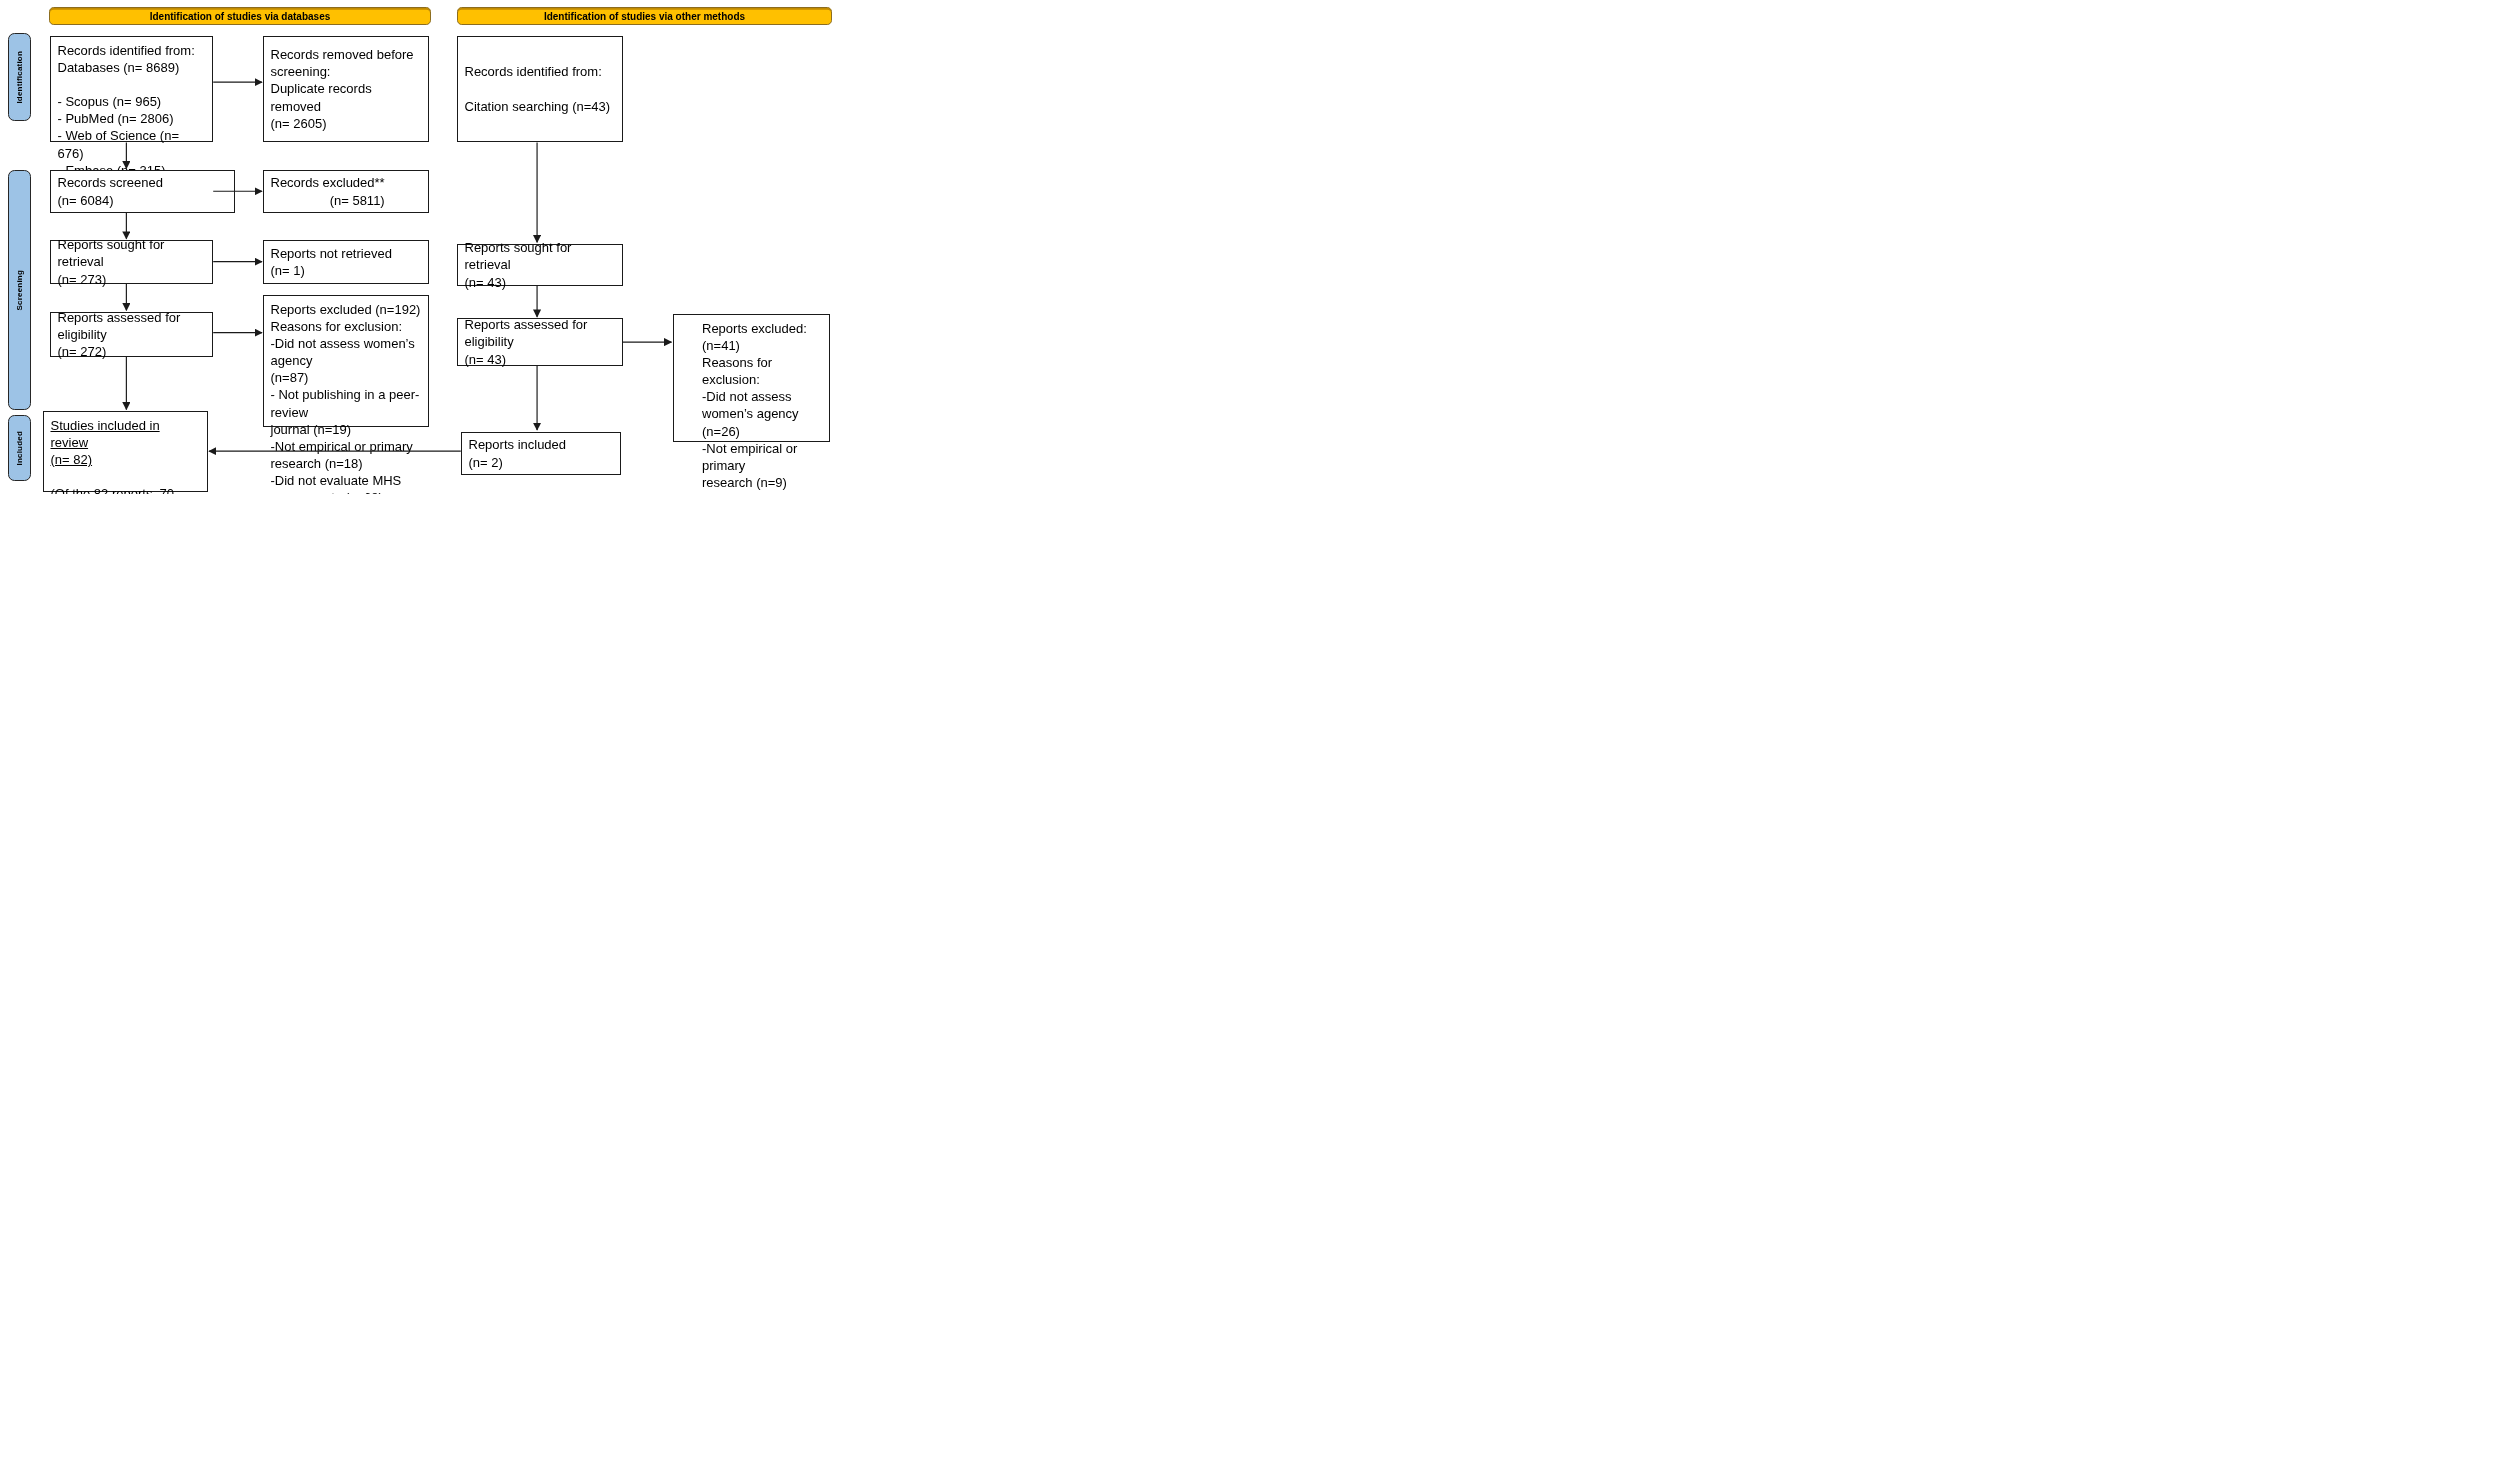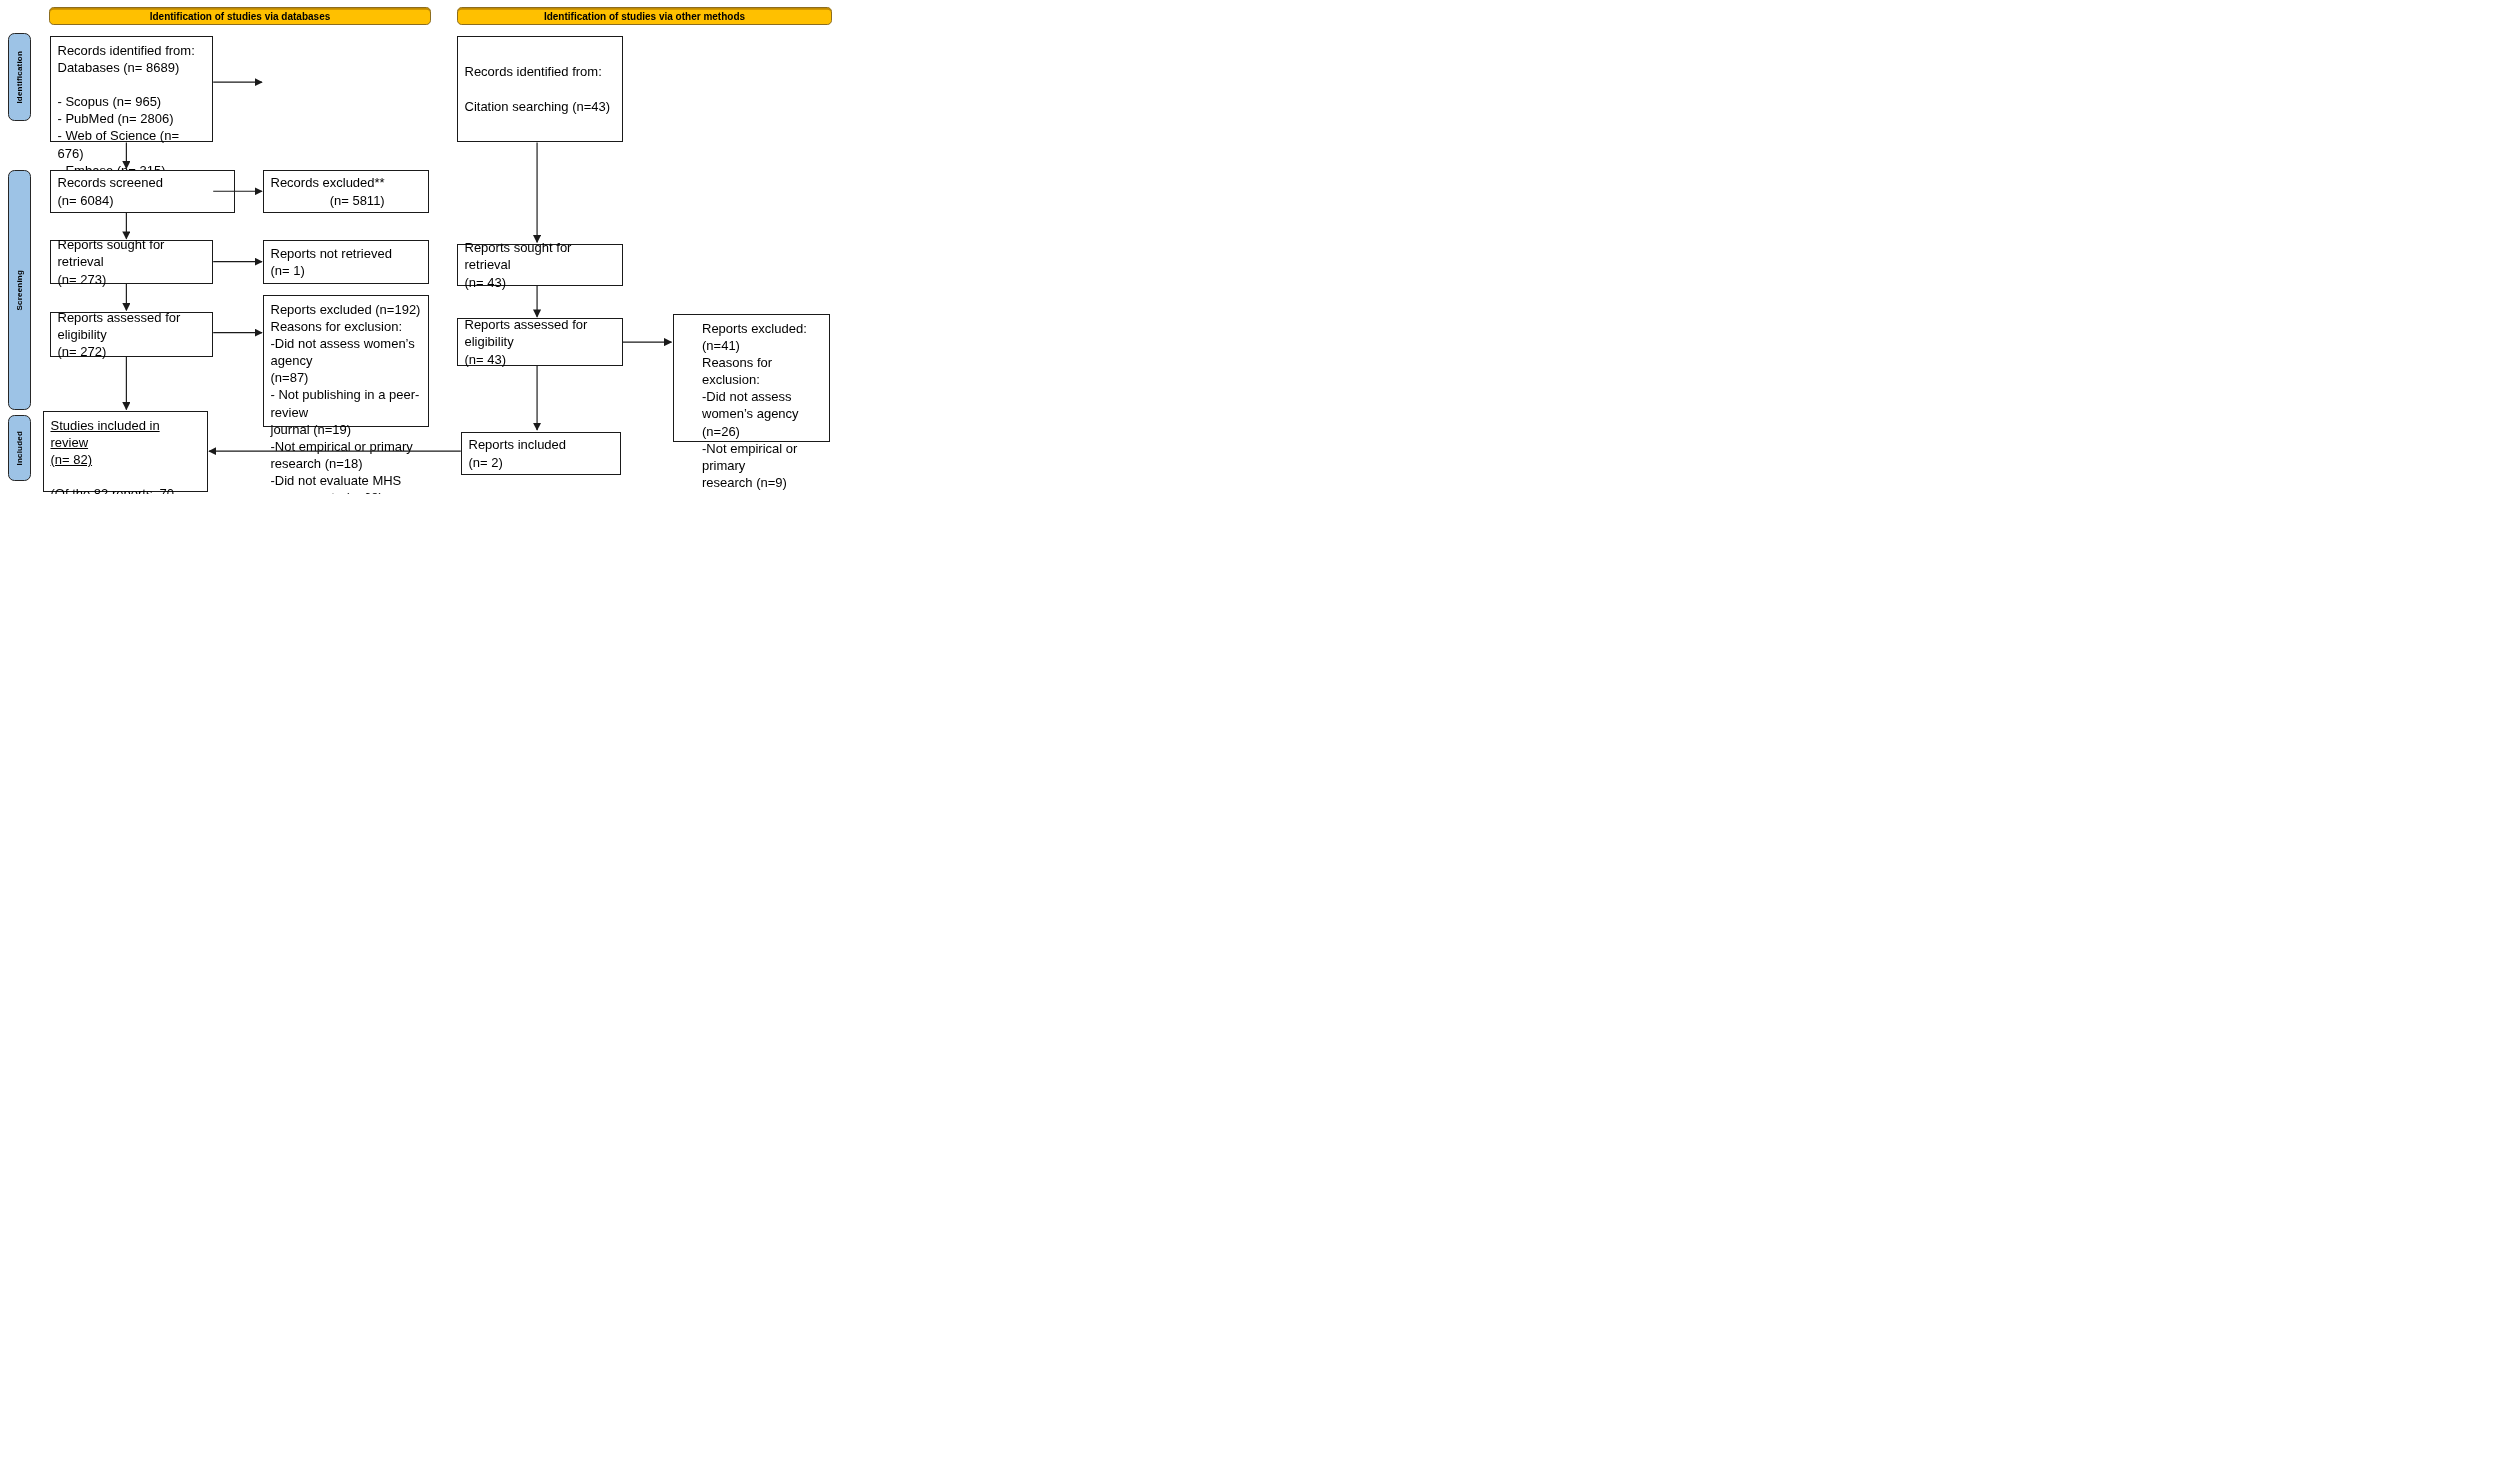--- a/index.html
+++ b/index.html
@@ -90,20 +90,24 @@
 (n= 273)</div>
   <div class="box vcenter" style="left:50px;top:312px;width:163px;height:45px;">Reports assessed for eligibility
 (n= 272)</div>
   <div class="box" style="left:43px;top:411px;width:165px;height:81px;text-decoration:underline;">Studies included in review
 (n= 82)
 
 (Of the 82 reports, 70 were
 included in quantitative meta-
 analysis)</div>
 
+  <div class="box vcenter" style="left:263px;top:36px;width:166px;height:106px;">Records removed before
+screening:
+Duplicate records removed
+(n= 2605)</div>
   <div class="box vcenter" style="left:263px;top:170px;width:166px;height:43px;text-align:right;">Records excluded**
 (n= 5811)</div>
   <div class="box vcenter" style="left:263px;top:240px;width:166px;height:44px;">Reports not retrieved
 (n= 1)</div>
   <div class="box" style="left:263px;top:295px;width:166px;height:132px;">Reports excluded (n=192)
 Reasons for exclusion:
 -Did not assess women’s agency
 (n=87)
 - Not publishing in a peer-review
 journal (n=19)

